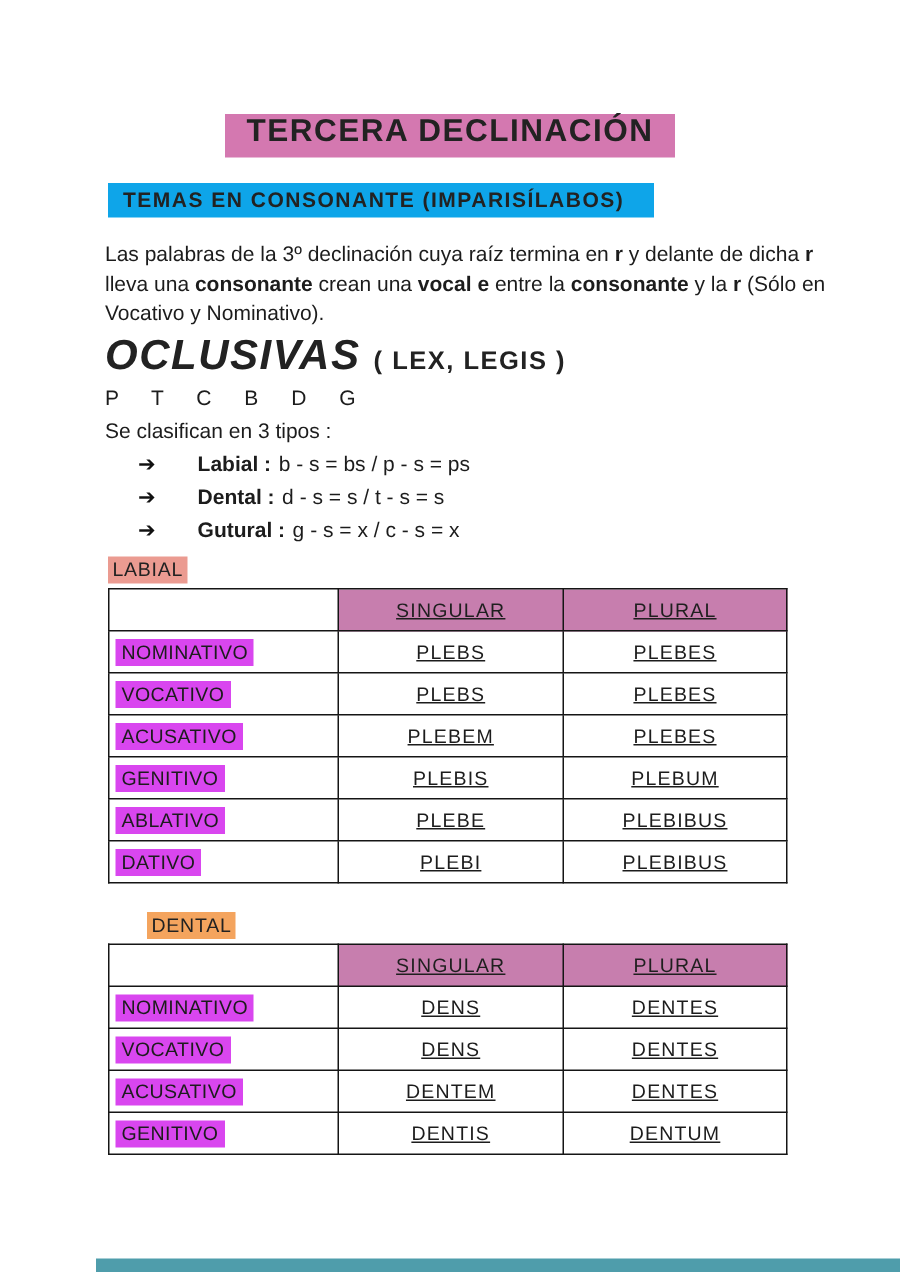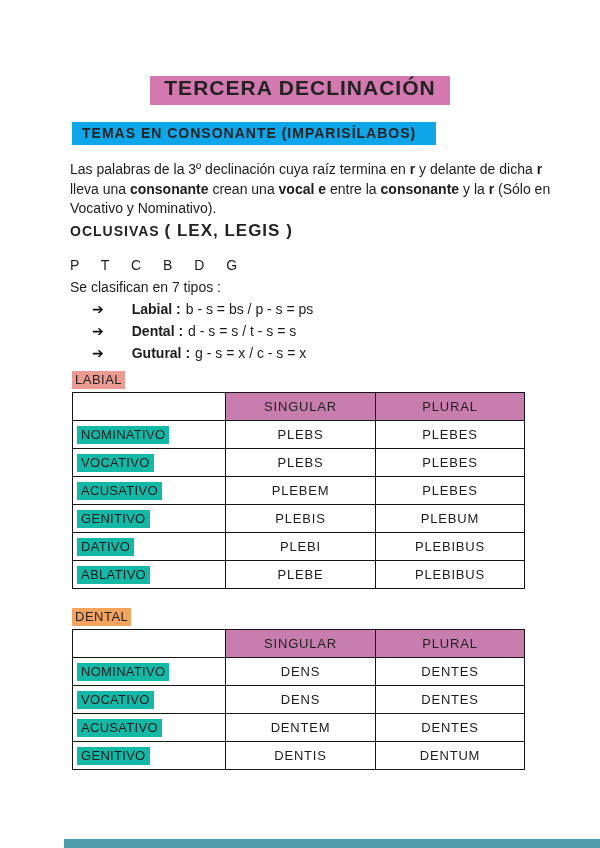--- a/index.html
+++ b/index.html
@@ -35,41 +35,41 @@
     font-size:14px;
   }
 
   .intro {
     position:absolute; top:160px; left:70px; width:482px;
     font-size:14px; line-height:19.5px; color:#1c1c1c;
   }
   .intro b { font-weight:700; }
 
   .oclusivas { position:absolute; top:221px; left:70px; }
-  .oclusivas .main { font-size:14px; }
+  .oclusivas .main { font-size:28px;font-style:italic; }
   .oclusivas .paren { font-size:17px; }
 
   .letters {
     position:absolute; top:257px; left:70px;
     font-size:14px; letter-spacing:9px; color:#1c1c1c;
   }
   .classify { position:absolute; top:279px; left:70px; font-size:14px; color:#1c1c1c; }
 
   .bullets { position:absolute; top:298px; left:92px; }
   .bullet { height:22px; font-size:14px; color:#1c1c1c; display:flex; align-items:center; }
   .arrow { font-size:14px; margin-right:9px; color:#111; }
   .bullet b { font-weight:700; margin-right:5px;margin-left:19px; }
 
   .tag {
     position:absolute; left:72px;
     font-size:13px; color:#222; letter-spacing:0.5px;
     padding:1px 3px 2px 3px;
   }
   .tag-labial { top:371px; background:#eb9b91; }
-  .tag-dental { top:608px; background:#f4a45e; }
+  .tag-dental { top:608px; background:#f4a45e;margin-left:26px; }
 
   table.decl {
     position:absolute; left:72px;
     border-collapse:collapse;
     table-layout:fixed;
     width:452px;
     background:#ffffff;
   }
   .t1 { top:392px; }
   .t2 { top:629px; }
@@ -77,24 +77,25 @@
   table.decl col.c2 { width:150px; }
   table.decl col.c3 { width:149px; }
   table.decl td {
     border:1.5px solid #151515;
     height:28px;
     font-size:13px;
     color:#1c1c1c;
     text-align:center;
     letter-spacing:0.8px;
     vertical-align:middle;
+    text-decoration:underline;
   }
   table.decl td.head { background:#c77eae; letter-spacing:0.8px; color:#1f1f1f; }
   table.decl td.lblcell { text-align:left; padding-left:4px; letter-spacing:0.3px; }
-  .rowlbl { background:#14b8a6; padding:1px 4px 2px 4px; display:inline-block; }
+  .rowlbl { background:#d946ef; padding:1px 4px 2px 4px; display:inline-block; }
 
   .footer-strip {
     position:absolute; top:839px; left:64px; right:0; height:9px;
     background:#4f9dab;
   }
 </style>
 </head>
 <body>
 
 <div class="page">
@@ -108,21 +109,21 @@
   </div>
 
   <p class="intro"><span>Las palabras de la 3º declinación cuya raíz termina en </span><b>r</b><span> y delante de dicha </span><b>r</b><span> lleva una </span><b>consonante</b><span> crean una </span><b>vocal e</b><span> entre la </span><b>consonante</b><span> y la </span><b>r</b><span> (Sólo en Vocativo y Nominativo).</span></p>
 
   <div class="oclusivas hand">
     <span class="main">OCLUSIVAS </span><span class="paren">( LEX, LEGIS )</span>
   </div>
 
   <div class="letters">P T C B D G</div>
 
-  <div class="classify">Se clasifican en 7 tipos :</div>
+  <div class="classify">Se clasifican en 3 tipos :</div>
 
   <div class="bullets">
     <div class="bullet">
       <span class="arrow">➔</span>
       <b>Labial :</b>
       <span>b - s = bs / p - s = ps</span>
     </div>
     <div class="bullet">
       <span class="arrow">➔</span>
       <b>Dental :</b>
@@ -163,27 +164,27 @@
       <td class="lblcell"><span class="rowlbl">ACUSATIVO</span></td>
       <td>PLEBEM</td>
       <td>PLEBES</td>
     </tr>
     <tr>
       <td class="lblcell"><span class="rowlbl">GENITIVO</span></td>
       <td>PLEBIS</td>
       <td>PLEBUM</td>
     </tr>
     <tr>
+      <td class="lblcell"><span class="rowlbl">ABLATIVO</span></td>
+      <td>PLEBE</td>
+      <td>PLEBIBUS</td>
+    </tr>
+    <tr>
       <td class="lblcell"><span class="rowlbl">DATIVO</span></td>
       <td>PLEBI</td>
-      <td>PLEBIBUS</td>
-    </tr>
-    <tr>
-      <td class="lblcell"><span class="rowlbl">ABLATIVO</span></td>
-      <td>PLEBE</td>
       <td>PLEBIBUS</td>
     </tr>
   </tbody>
     </table>
 
   <span class="tag tag-dental">DENTAL</span>
 
   <table class="decl t2">
     <colgroup>
         <col class="c1">

